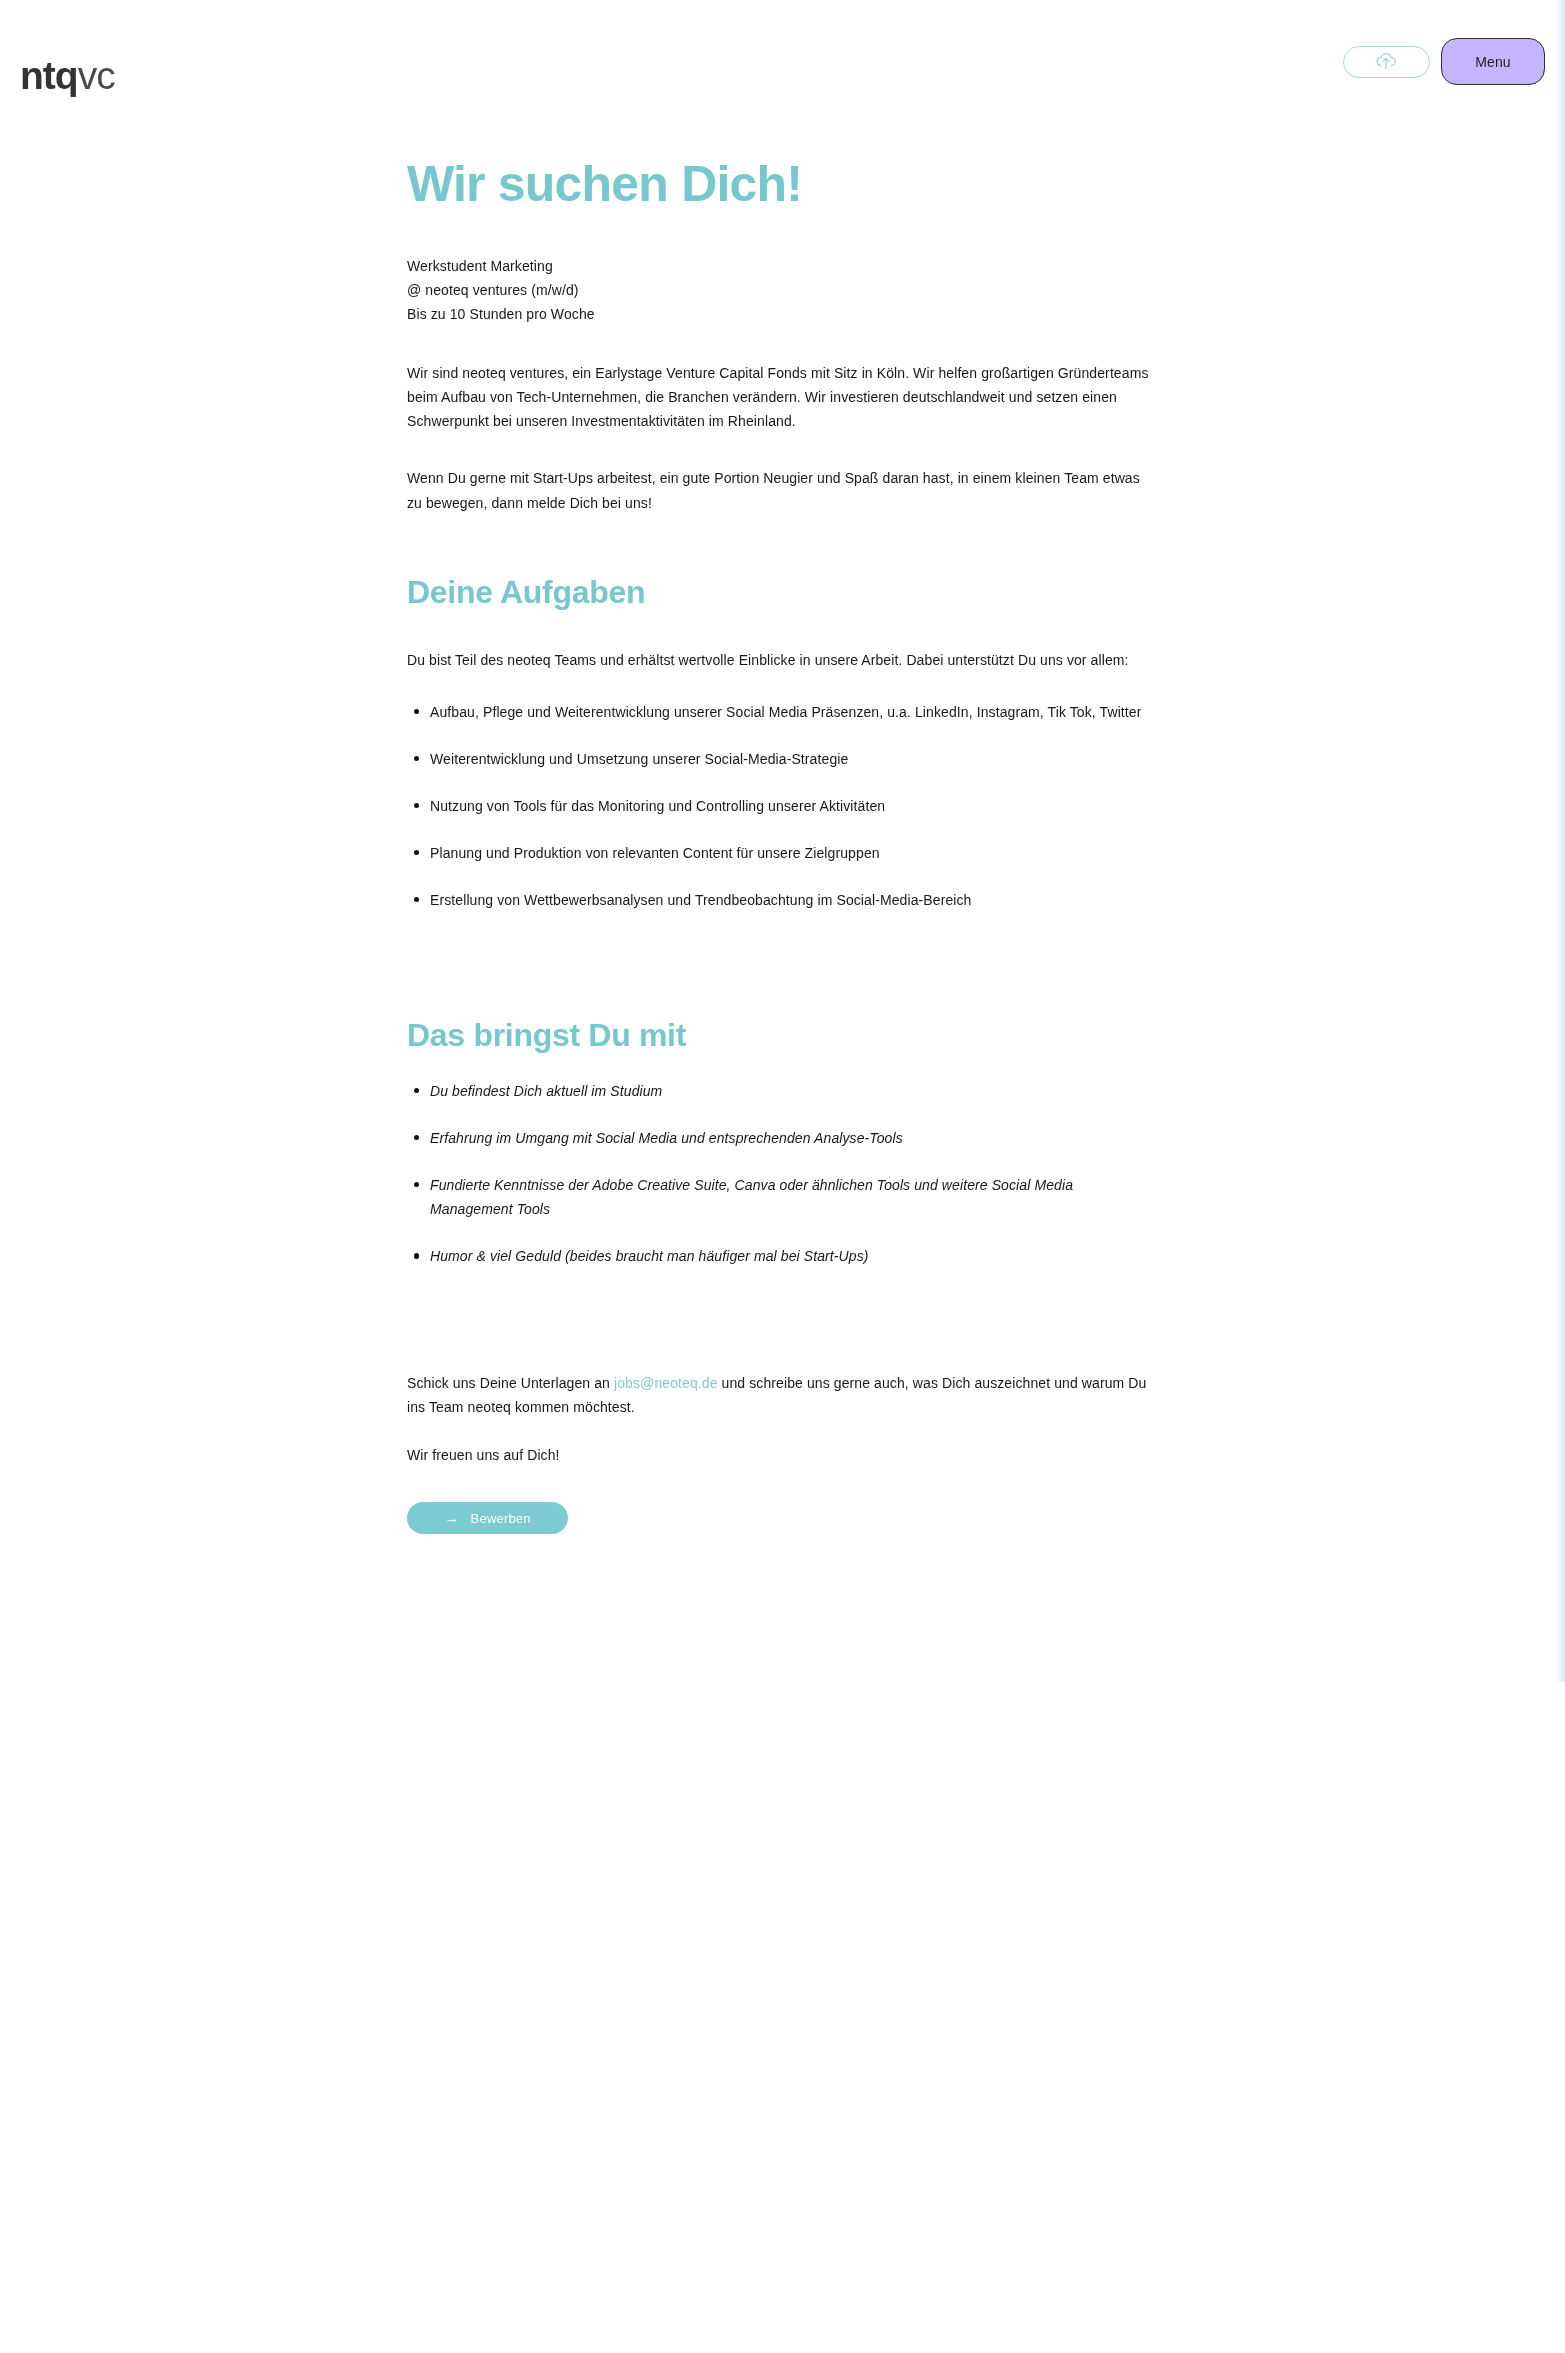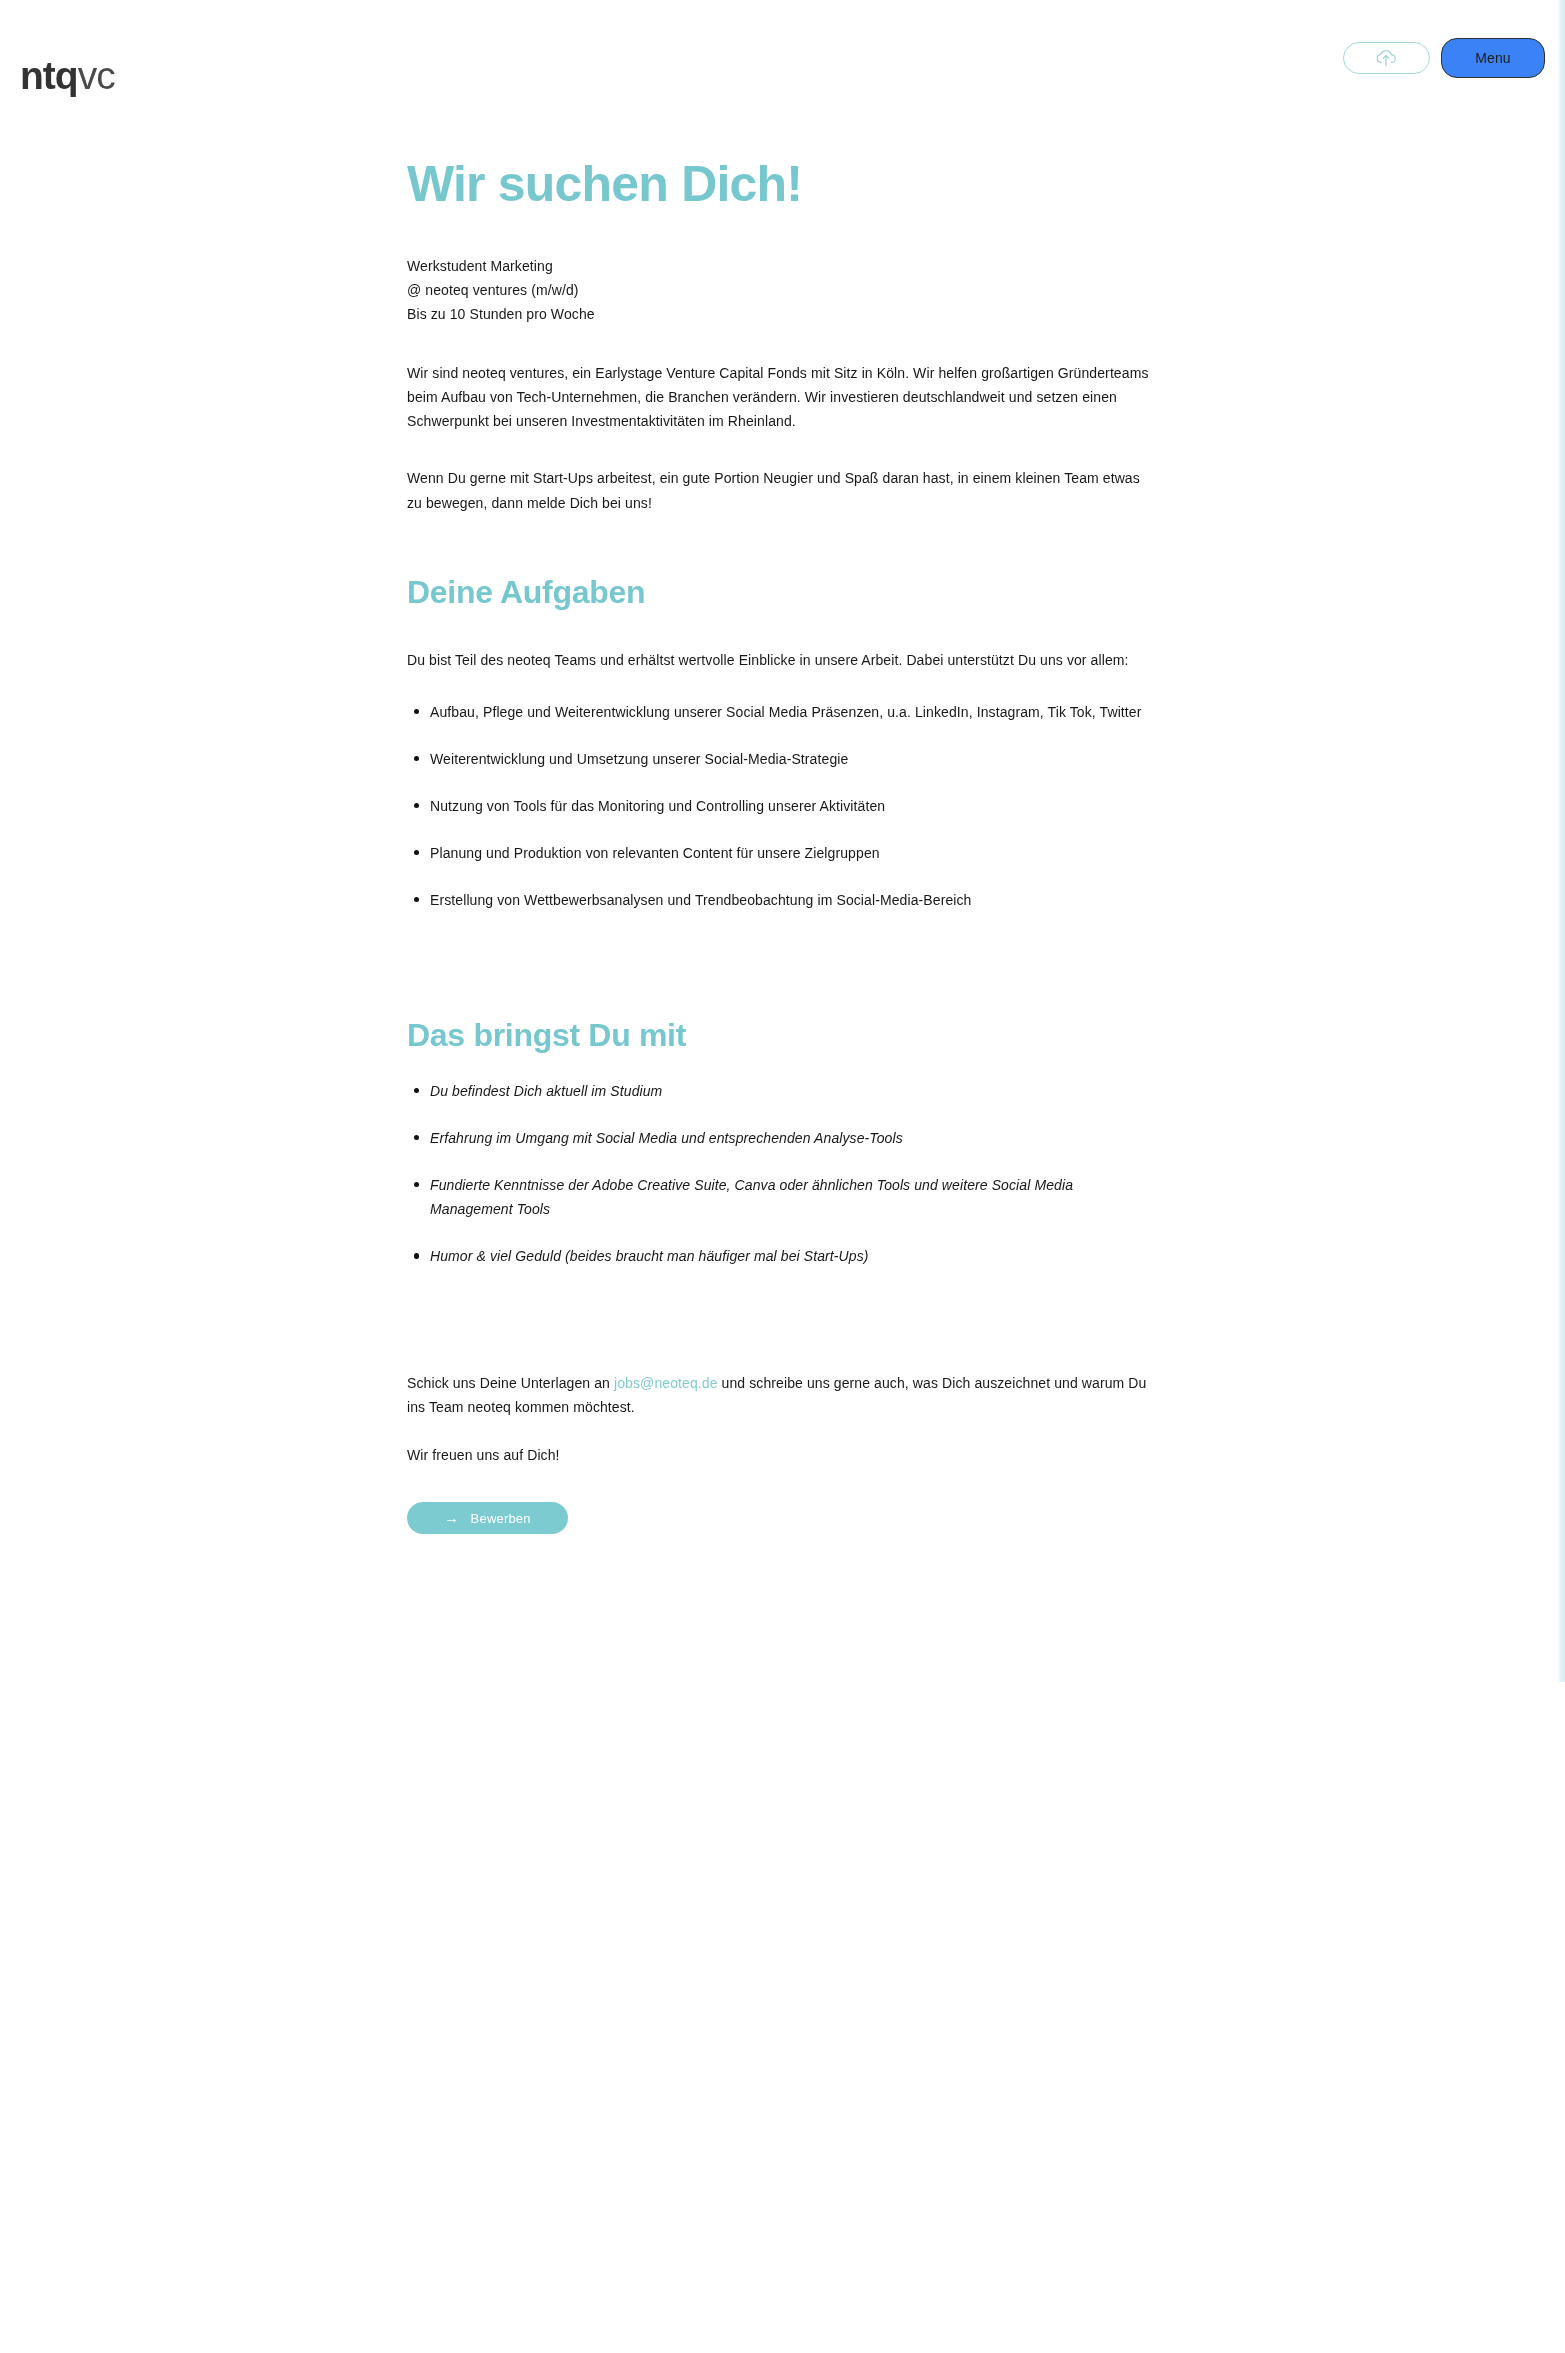--- a/index.html
+++ b/index.html
@@ -70,24 +70,24 @@
     border-radius: 16px;
     background: #ffffff;
     display: flex;
     align-items: center;
     justify-content: center;
   }
   .upload-pill svg { display: block; }
 
   .menu-button {
     min-width: 104px;
-    height: 40px;
+    height: 47px;
     border: 1px solid #2e2e2e;
     border-radius: 16px;
-    background: #3b82f6;
+    background: #c4b5fd;
     display: flex;
     align-items: center;
     justify-content: center;
     font-size: 14px;
     color: #1d1d1d;
     letter-spacing: 0.1px;
     cursor: pointer;
     font-family: "Liberation Sans", sans-serif;
   }
 

